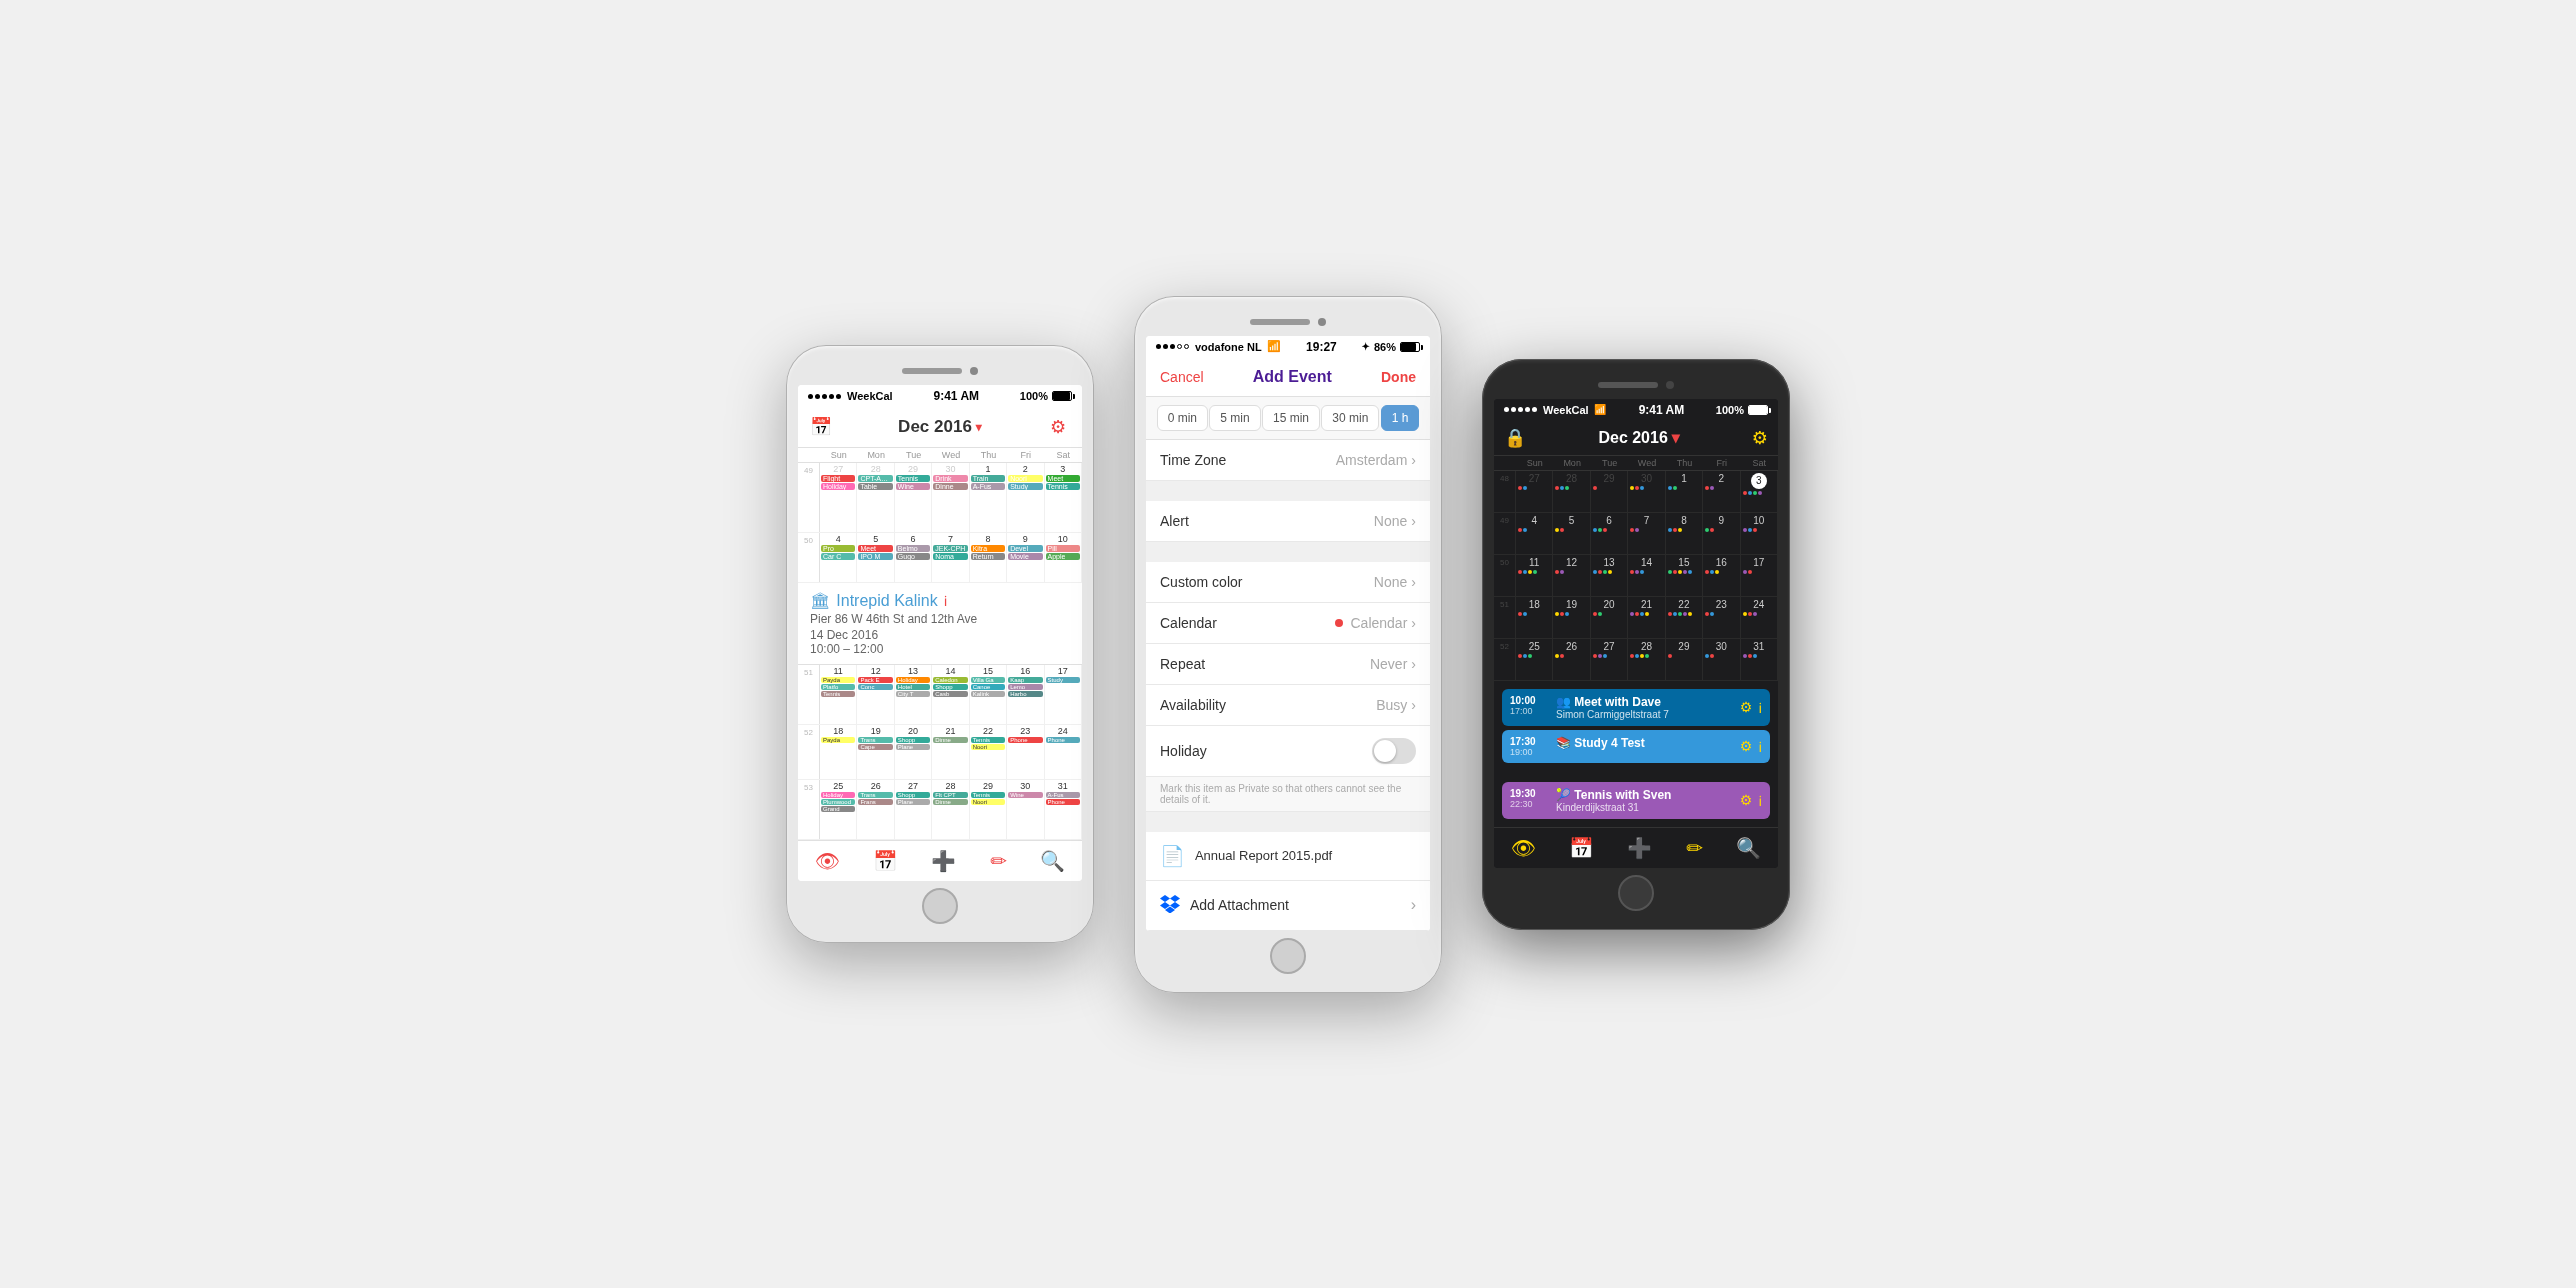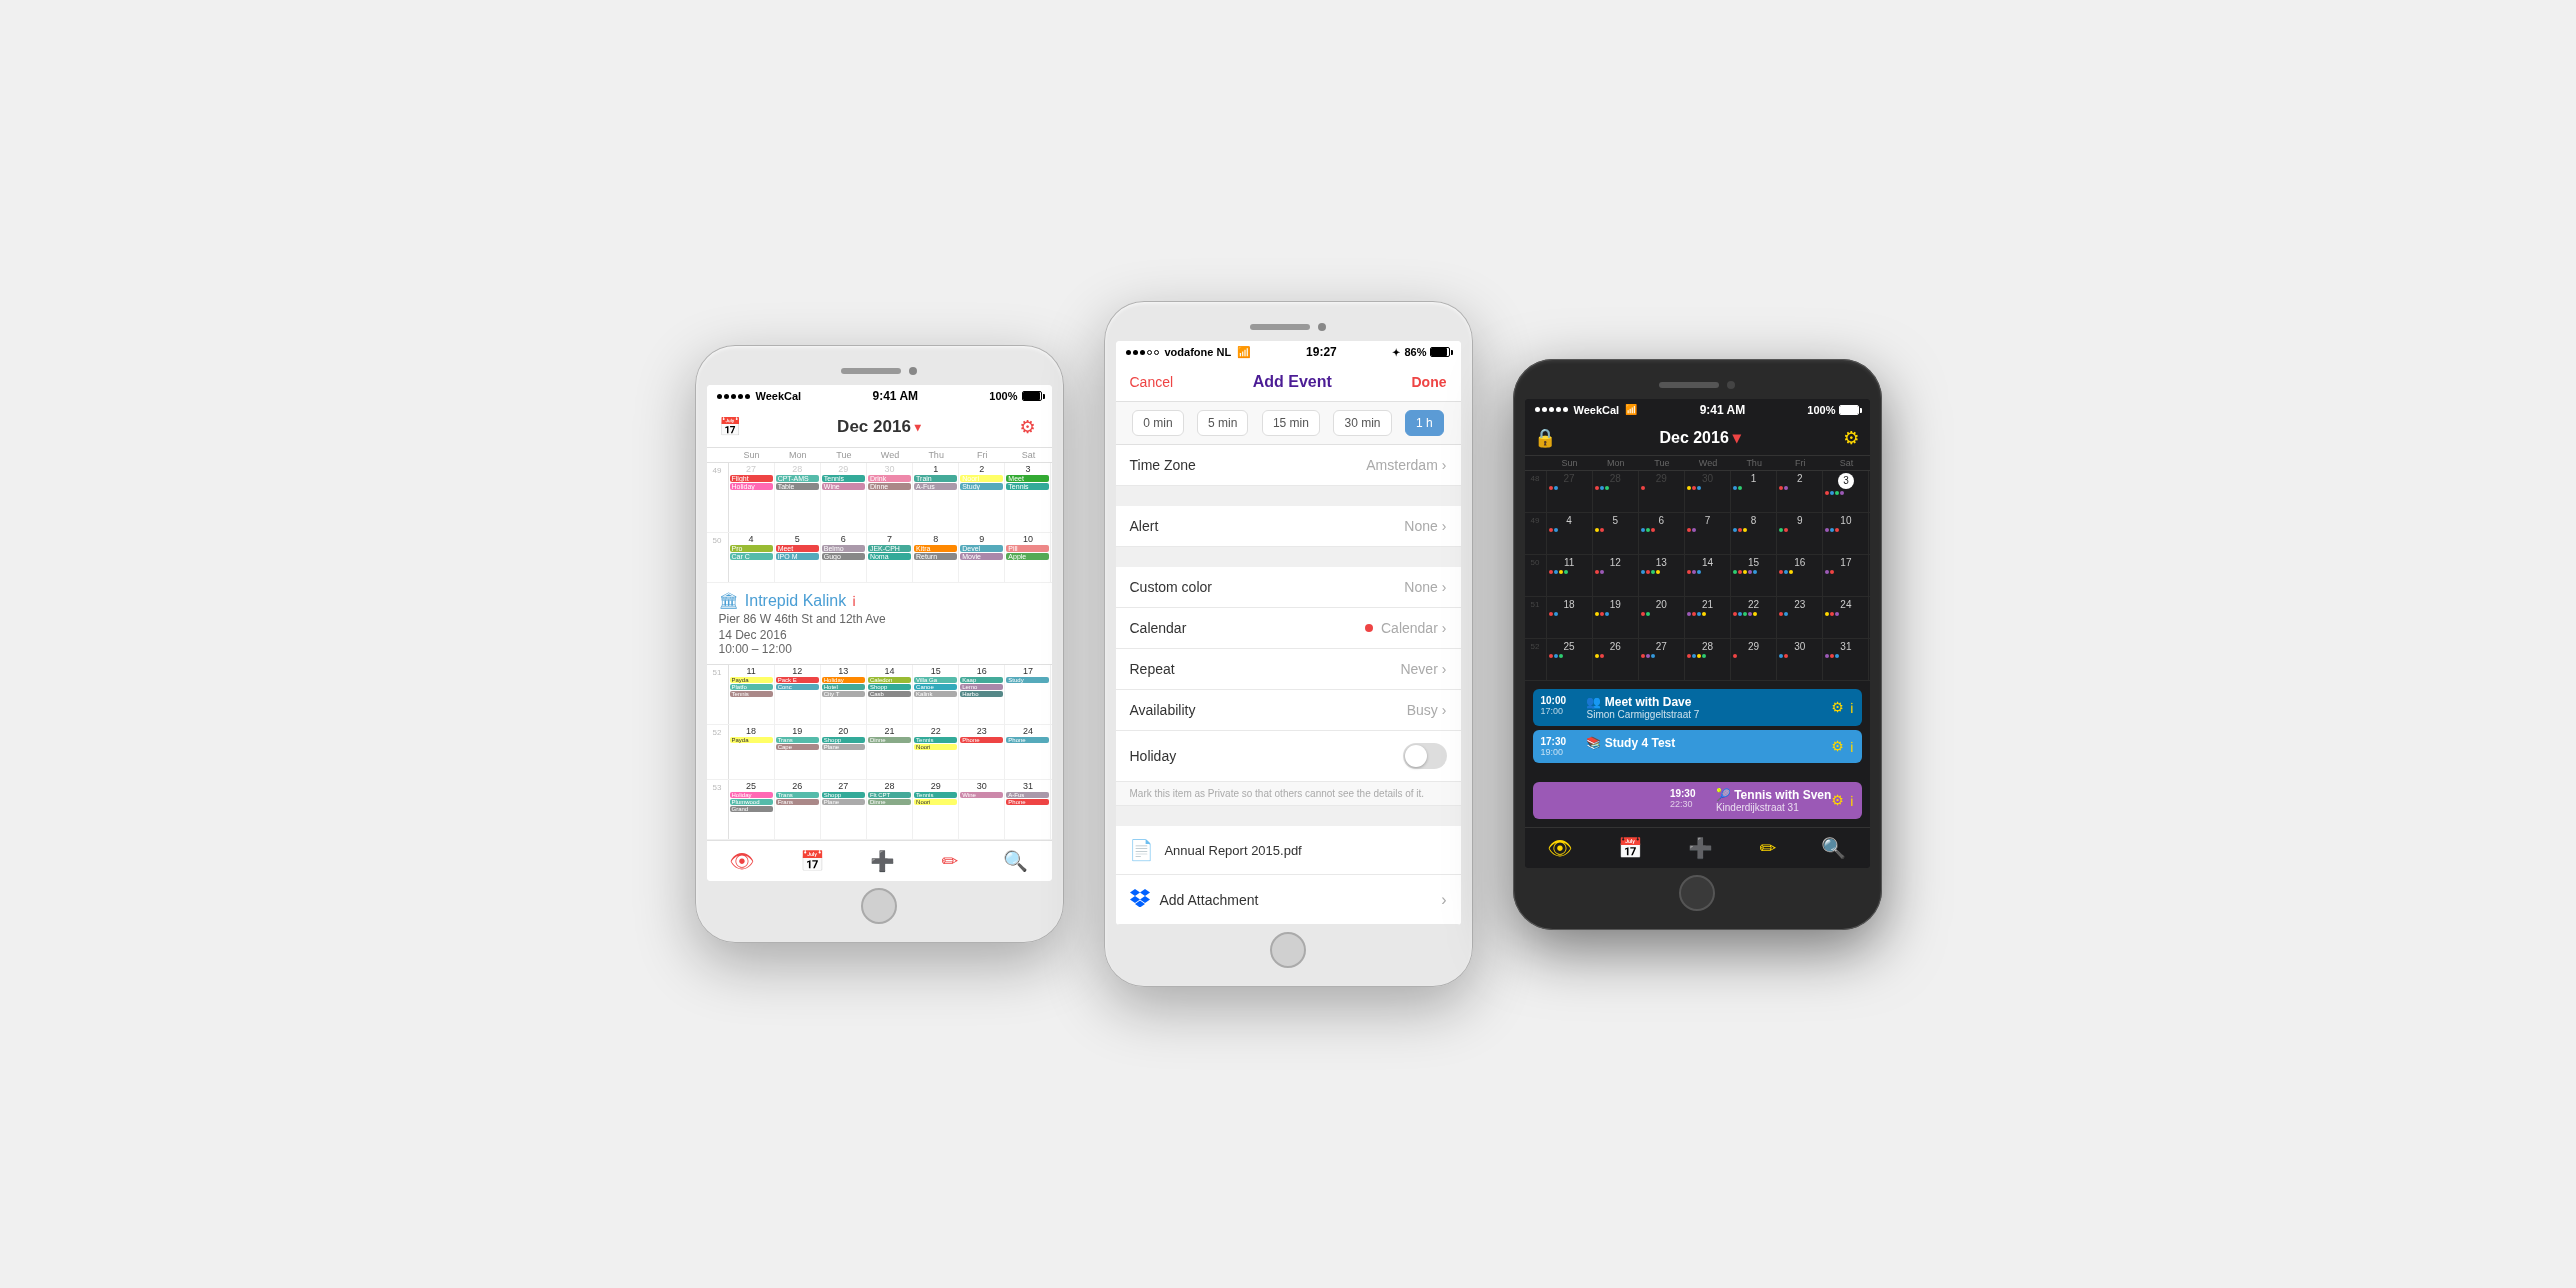--- a/index.html
+++ b/index.html
@@ -14,21 +14,21 @@
     }
     .phones-container {
       display: flex;
       gap: 40px;
       align-items: center;
       justify-content: center;
     }
 
     
     .iphone {
-      width: 369px;
+      width: 308px;
       background: #e8e8e8;
       border-radius: 40px;
       padding: 12px;
       box-shadow:
         inset 0 0 0 1px #b0b0b0,
         0 20px 60px rgba(0,0,0,0.3),
         inset 0 2px 4px rgba(255,255,255,0.8);
       position: relative;
     }
     .iphone-dark {
@@ -1210,21 +1210,21 @@
             <div class="event-info">
               <div class="event-title-dark">📚 Study 4 Test</div>
             </div>
           </div>
           <div class="event-icons">
             <span class="event-gear">⚙</span>
             <span class="event-info-btn">ℹ</span>
           </div>
         </div>
 
-        <div class="event-card-dark event-card-purple" style="margin-top:19px;justify-content:flex-end;">
+        <div class="event-card-dark event-card-purple" style="margin-top:19px;">
           <div class="event-card-left">
             <div class="event-time-col">
               <div class="event-time-start">19:30</div>
               <div class="event-time-end">22:30</div>
             </div>
             <div class="event-info">
               <div class="event-title-dark">🎾 Tennis with Sven</div>
               <div class="event-location-dark">Kinderdijkstraat 31</div>
             </div>
           </div>

